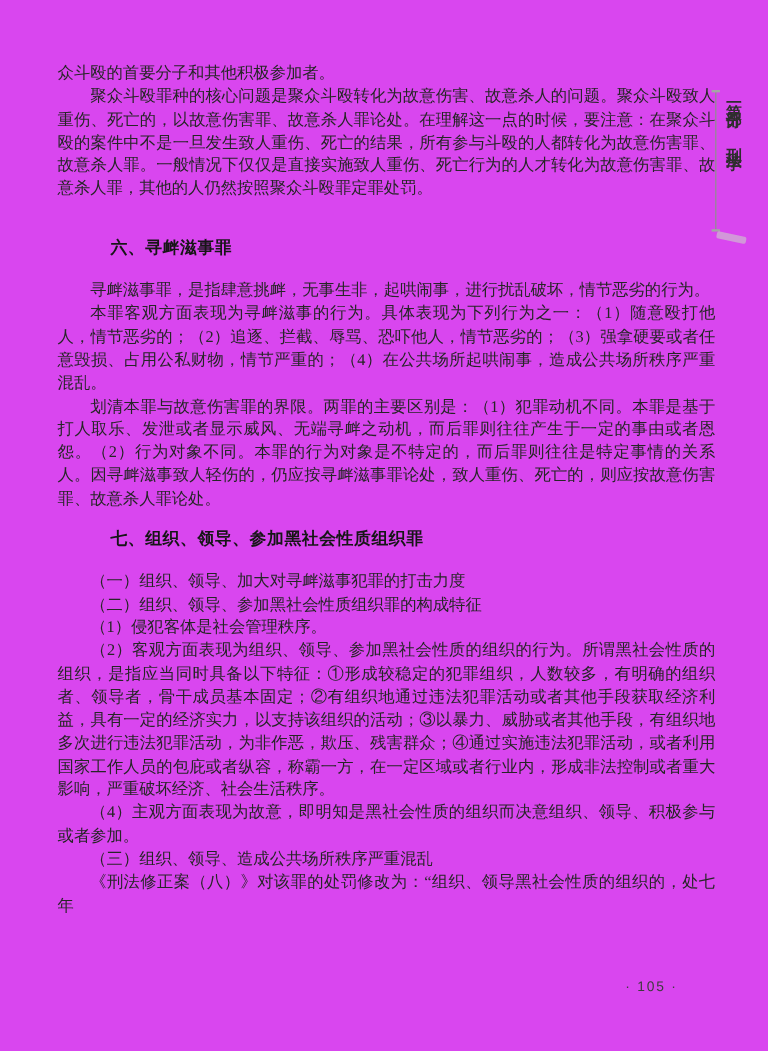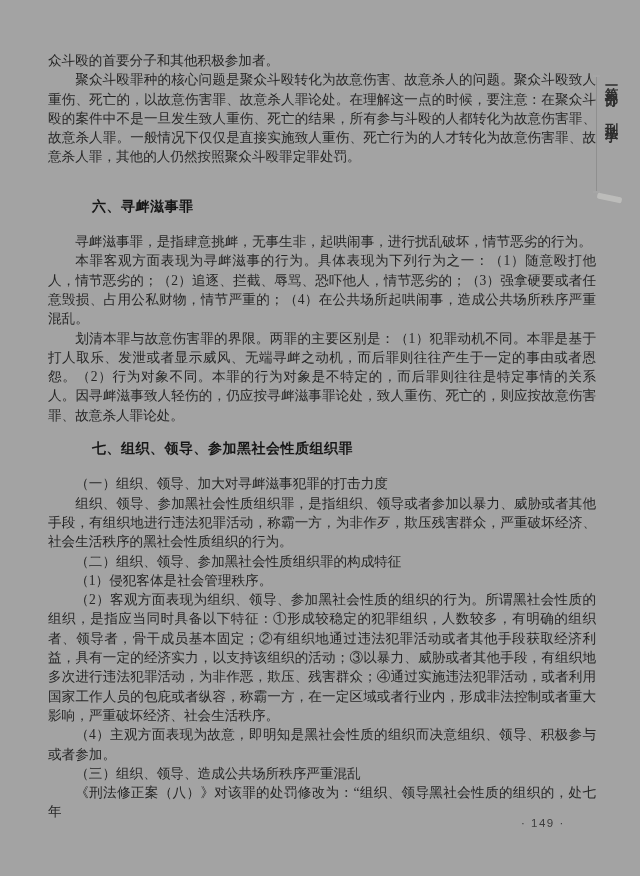--- a/index.html
+++ b/index.html
@@ -1,20 +1,20 @@
 <!DOCTYPE html>
 <html lang="zh"><head>
 <meta charset="utf-8">
 <style>
   html,body{margin:0;padding:0;background:#e9e9e7;}
   .page{
     position:relative;
     width:640px;height:876px;
     margin:0 auto;
-    background:#a3a3a3;
+    background:#d946ef;
     font-family:"Liberation Serif","DejaVu Serif",serif;
     color:#262626;
     overflow:hidden;
   }
   .text-col{
     position:absolute;
     left:48px;top:51px;width:548px;
     font-size:13.6px;
     line-height:19.3px;
     text-align:justify;
@@ -70,31 +70,30 @@
 
   <div class="text-col">
     <p class="cont">众斗殴的首要分子和其他积极参加者。</p>
     <p class="para">聚众斗殴罪种的核心问题是聚众斗殴转化为故意伤害、故意杀人的问题。聚众斗殴致人重伤、死亡的，以故意伤害罪、故意杀人罪论处。在理解这一点的时候，要注意：在聚众斗殴的案件中不是一旦发生致人重伤、死亡的结果，所有参与斗殴的人都转化为故意伤害罪、故意杀人罪。一般情况下仅仅是直接实施致人重伤、死亡行为的人才转化为故意伤害罪、故意杀人罪，其他的人仍然按照聚众斗殴罪定罪处罚。</p>
     <p class="heading gap-lg">六、寻衅滋事罪</p>
     <p class="para">寻衅滋事罪，是指肆意挑衅，无事生非，起哄闹事，进行扰乱破坏，情节恶劣的行为。</p>
     <p class="para">本罪客观方面表现为寻衅滋事的行为。具体表现为下列行为之一：（1）随意殴打他人，情节恶劣的；（2）追逐、拦截、辱骂、恐吓他人，情节恶劣的；（3）强拿硬要或者任意毁损、占用公私财物，情节严重的；（4）在公共场所起哄闹事，造成公共场所秩序严重混乱。</p>
     <p class="para">划清本罪与故意伤害罪的界限。两罪的主要区别是：（1）犯罪动机不同。本罪是基于打人取乐、发泄或者显示威风、无端寻衅之动机，而后罪则往往产生于一定的事由或者恩怨。（2）行为对象不同。本罪的行为对象是不特定的，而后罪则往往是特定事情的关系人。因寻衅滋事致人轻伤的，仍应按寻衅滋事罪论处，致人重伤、死亡的，则应按故意伤害罪、故意杀人罪论处。</p>
     <p class="heading gap-sm">七、组织、领导、参加黑社会性质组织罪</p>
     <p class="para">（一）组织、领导、加大对寻衅滋事犯罪的打击力度</p>
-    <p class="para">组织、领导、参加黑社会性质组织罪，是指组织、领导或者参加以暴力、威胁或者其他手段，有组织地进行违法犯罪活动，称霸一方，为非作歹，欺压残害群众，严重破坏经济、社会生活秩序的黑社会性质组织的行为。</p>
     <p class="para">（二）组织、领导、参加黑社会性质组织罪的构成特征</p>
     <p class="para">（1）侵犯客体是社会管理秩序。</p>
     <p class="para">（2）客观方面表现为组织、领导、参加黑社会性质的组织的行为。所谓黑社会性质的组织，是指应当同时具备以下特征：①形成较稳定的犯罪组织，人数较多，有明确的组织者、领导者，骨干成员基本固定；②有组织地通过违法犯罪活动或者其他手段获取经济利益，具有一定的经济实力，以支持该组织的活动；③以暴力、威胁或者其他手段，有组织地多次进行违法犯罪活动，为非作恶，欺压、残害群众；④通过实施违法犯罪活动，或者利用国家工作人员的包庇或者纵容，称霸一方，在一定区域或者行业内，形成非法控制或者重大影响，严重破坏经济、社会生活秩序。</p>
     <p class="para">（4）主观方面表现为故意，即明知是黑社会性质的组织而决意组织、领导、积极参与或者参加。</p>
     <p class="para">（三）组织、领导、造成公共场所秩序严重混乱</p>
     <p class="para">《刑法修正案（八）》对该罪的处罚修改为：“组织、领导黑社会性质的组织的，处七年</p>
   </div>
 
   <div class="side-tab">
     <span class="part">第一部分</span>
     <span class="subject">刑法学</span>
   </div>
 
   <div class="scan-smudge"></div>
 
-  <div class="page-number">· 149 ·</div>
+  <div class="page-number">· 105 ·</div>
 
 </div>
 
 </body></html>

